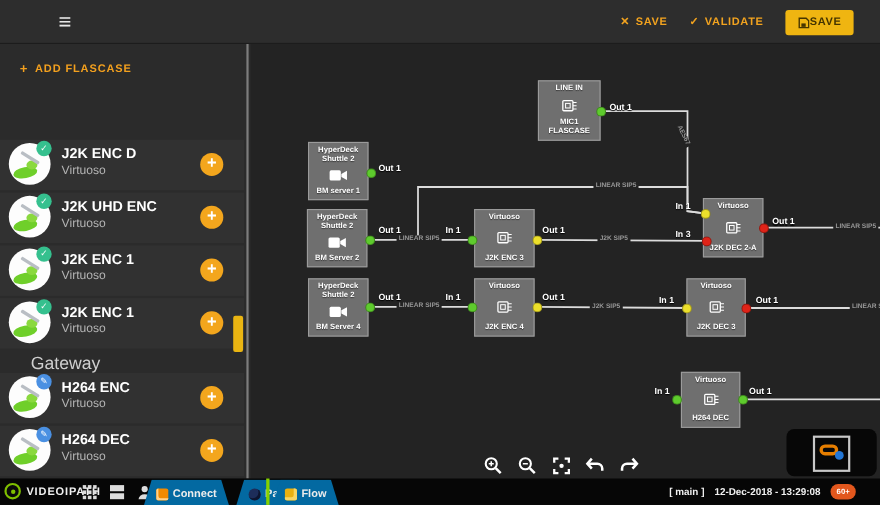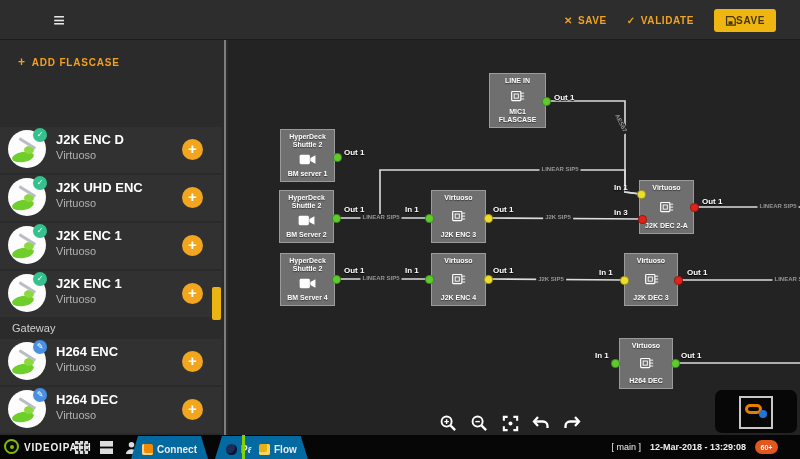--- a/index.html
+++ b/index.html
@@ -31,21 +31,21 @@
   .avatar .blob{position:absolute;left:4px;top:22px;width:22px;height:10px;border-radius:50%;background:#6fcf2a;transform:rotate(-10deg);}
   .avatar .blob2{position:absolute;left:16px;top:16px;width:10px;height:8px;border-radius:50%;background:#8ad93e;}
   .avatar .pen{position:absolute;left:10px;top:12px;width:19px;height:2.5px;background:#b9bec4;transform:rotate(32deg);border-radius:1px;}
   .res-badge{position:absolute;left:25px;top:-2px;width:14px;height:14px;border-radius:50%;font-size:8px;line-height:14px;text-align:center;color:#fff;}
   .res-badge.teal{background:#35c08e;}
   .res-badge.blue{background:#4a90e2;}
   .res-name{position:absolute;left:56px;top:5px;font-size:13px;font-weight:bold;color:#fff;}
   .res-sub{position:absolute;left:56px;top:22px;font-size:11px;color:#b3b3b3;}
   .plus-btn{position:absolute;left:182px;top:12px;width:21px;height:21px;border-radius:50%;background:#f3a61d;color:#fff;
             font-size:15px;font-weight:bold;line-height:20px;text-align:center;cursor:pointer;}
-  .section-label{position:absolute;left:12px;font-size:11px;color:#cfcfcf;}
+  .section-label{position:absolute;left:28px;font-size:16px;color:#cfcfcf;}
 
   
   .canvas{position:absolute;left:228px;top:40px;width:572px;height:395px;background:#232323;overflow:hidden;}
   .wires{position:absolute;left:0;top:0;}
   .node{position:absolute;background:#6f6f6f;border:1px solid #9b9b9b;display:flex;flex-direction:column;align-items:center;
         justify-content:space-between;padding:3px 2px;text-align:center;font-size:7px;font-weight:bold;line-height:1.15;
         color:#fff;text-shadow:0 1px 1px rgba(0,0,0,.5);cursor:grab;}
   .port{position:absolute;width:9px;height:9px;border-radius:50%;border:1px solid rgba(0,0,0,.3);cursor:crosshair;}
   .port.g{background:#5ecb2d;}.port.y{background:#ecdf2b;}.port.r{background:#df2318;}
   .plabel{position:absolute;font-size:8px;font-weight:bold;color:#fff;text-shadow:0 1px 1px #000;white-space:nowrap;}
@@ -70,21 +70,21 @@
   .foot-icon{width:18px;height:18px;display:flex;align-items:center;justify-content:center;cursor:pointer;}
   .tabs{position:absolute;left:130px;top:1px;height:23px;display:flex;gap:5px;}
   .tab{position:relative;height:26px;display:flex;align-items:center;gap:4px;background:#0369a1;color:#ececec;
        font-size:10px;font-weight:bold;padding:0 12px;clip-path:polygon(8px 0,calc(100% - 8px) 0,100% 100%,0 100%);cursor:pointer;}
   .tab-icon{width:11px;height:11px;border-radius:2px;flex:none;}
   .tab-icon.connect{background:#f08a00;box-shadow:inset 2px -2px 0 #ffd28a;}
   .tab-icon.panel{background:#1d2d5a;border-radius:50%;box-shadow:inset -2px -2px 0 #0d1530;}
   .tab-icon.flow{background:#eab00f;box-shadow:inset -3px -3px 0 #f7d564;}
   .flow-sep{position:absolute;left:242px;top:0;width:3px;height:24px;background:#86d100;}
   .foot-right{position:absolute;right:22px;top:0;height:24px;display:flex;align-items:center;gap:9px;}
-  .mode{font-size:9px;font-weight:normal;color:#f0f0f0;}
+  .mode{font-size:9px;font-weight:bold;color:#f0f0f0;}
   .timestamp{font-size:9px;font-weight:bold;color:#f0f0f0;}
   .notif{min-width:23px;height:14px;border-radius:8px;background:#e2571d;color:#fff;font-size:7px;font-weight:bold;
          display:flex;align-items:center;justify-content:center;padding:0 3px;cursor:pointer;}
   svg{display:block;}
 </style>
 </head>
 <body>
 
 <div id="app">
 
@@ -417,18 +417,18 @@
     <div class="flow-sep"></div>
     <div class="tabs" style="left:247px">
       <div class="tab">
         <span class="tab-icon flow"></span>
         <span>Flow</span>
       </div>
     </div>
 
     <div class="foot-right">
       <span class="mode">[ main ]</span>
-      <span class="timestamp">12-Mar-2018 - 13:29:08</span>
+      <span class="timestamp">12-Dec-2018 - 13:29:08</span>
       <span class="notif">60+</span>
     </div>
   </div>
 
 </div>
 
 </body></html>

